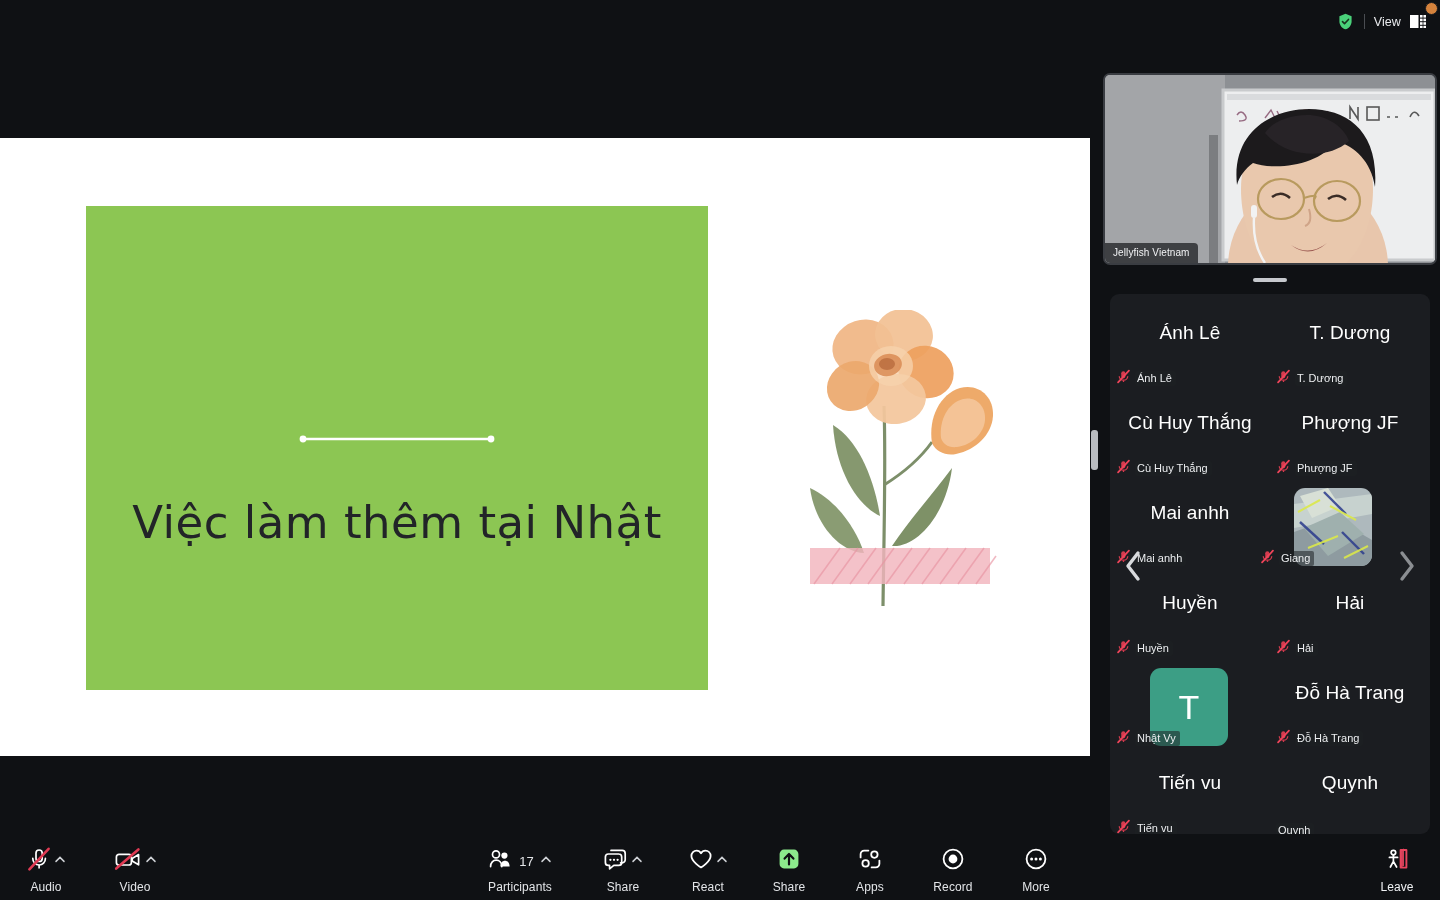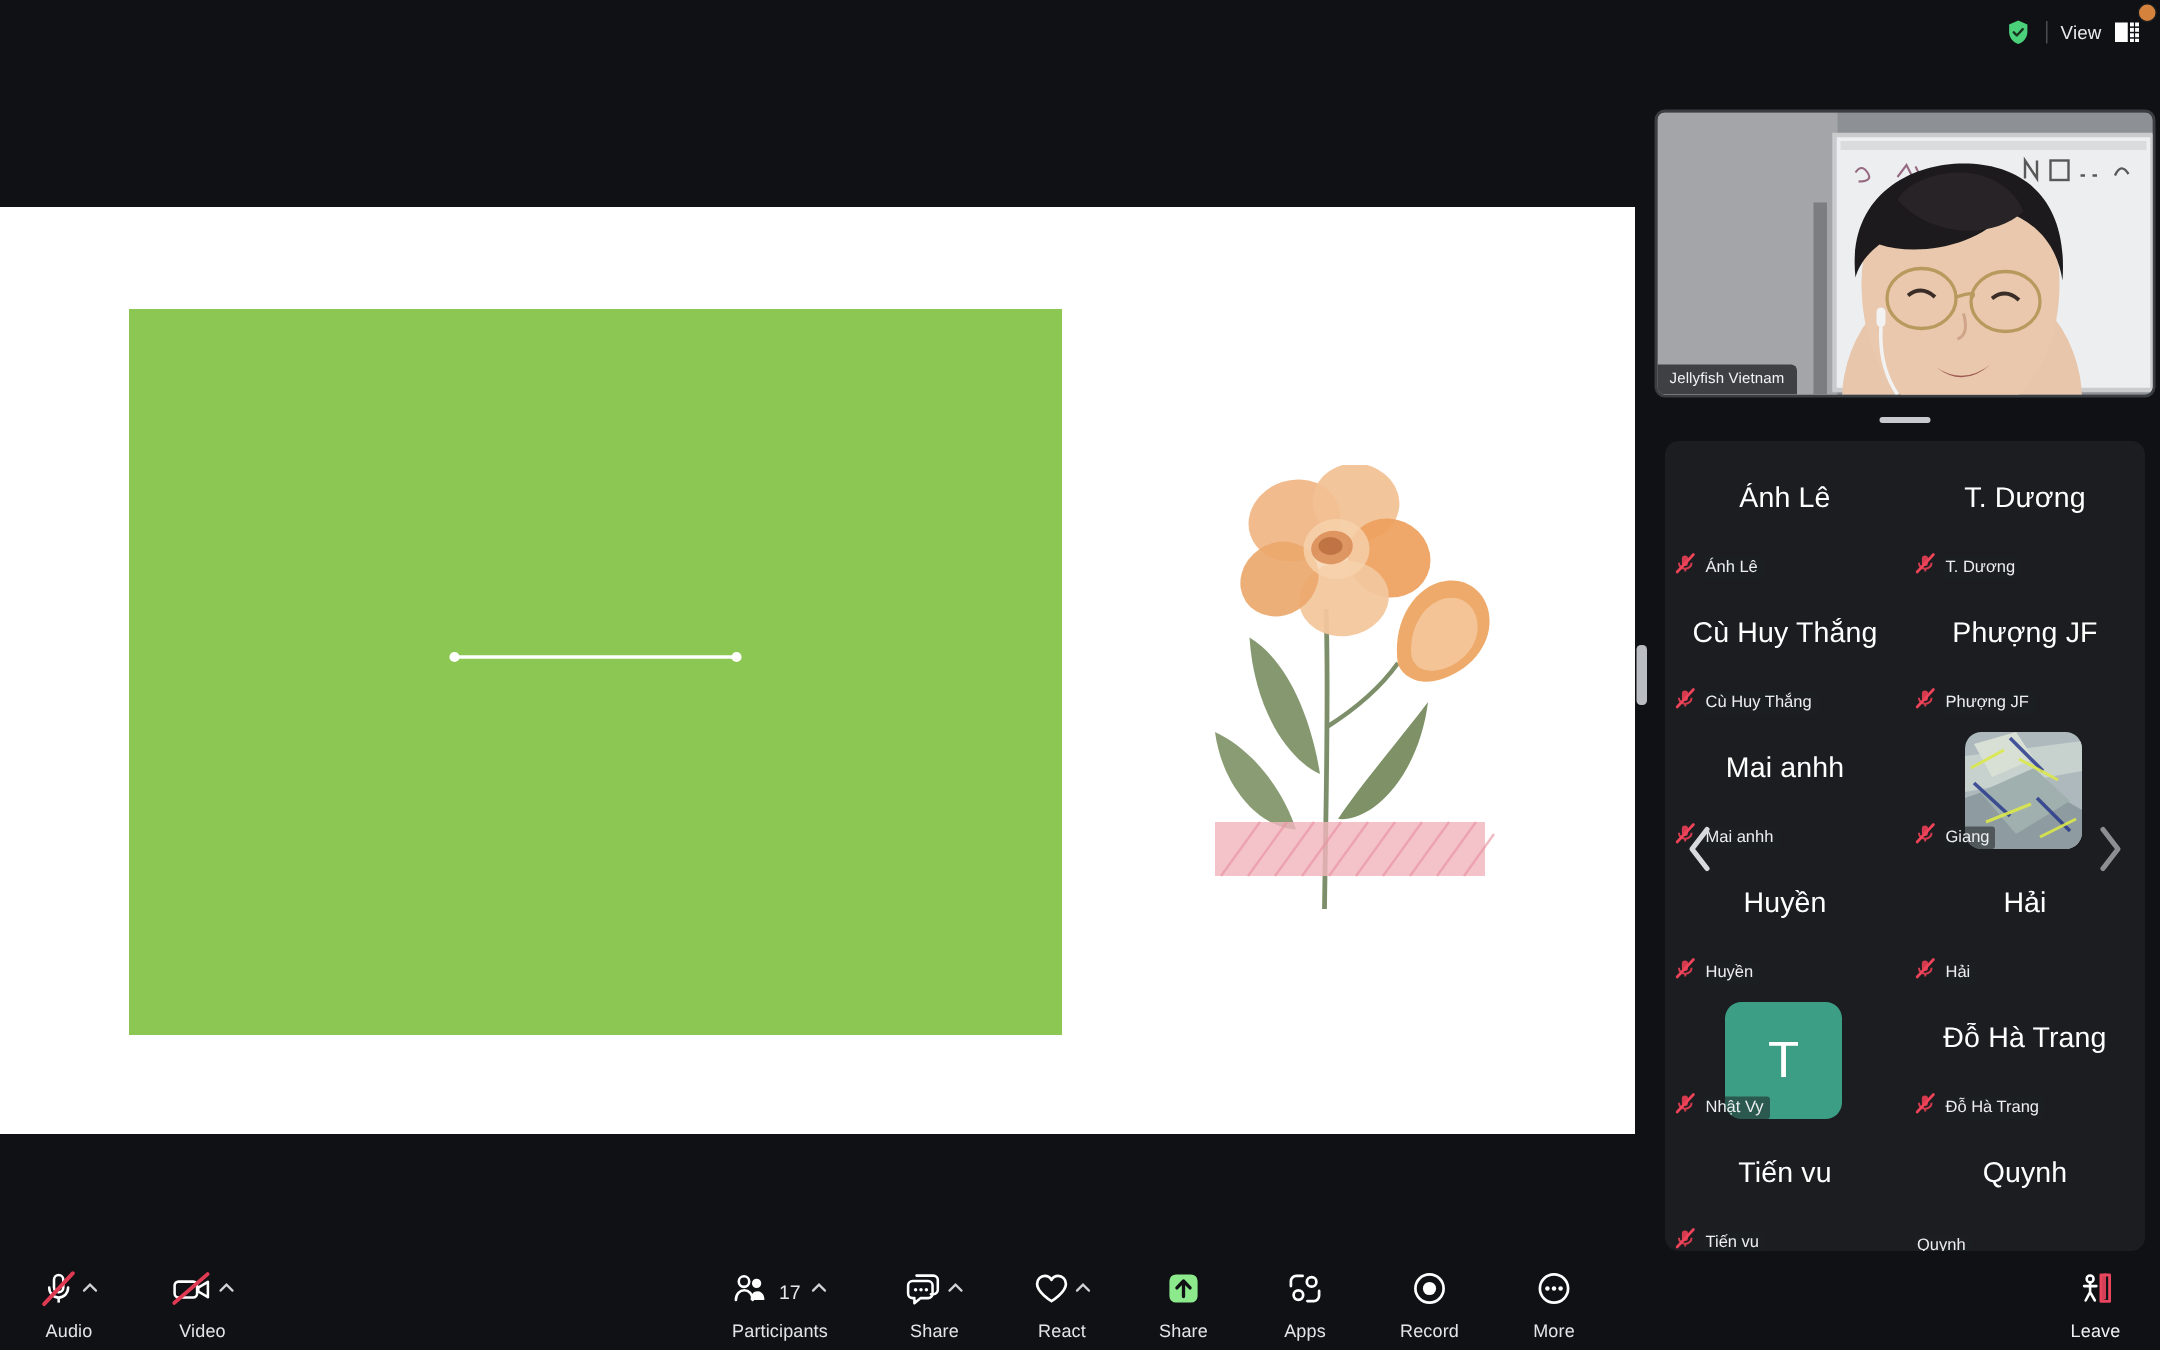--- a/index.html
+++ b/index.html
@@ -214,20 +214,21 @@
     <div class="slide-card">
 
       <div class="slide-rule">
         <svg width="196" height="10" viewBox="0 0 196 10">
           <line x1="5" y1="5" x2="191" y2="5" stroke="#ffffff" stroke-width="2.4"></line>
           <circle cx="4" cy="5" r="3.4" fill="#ffffff"></circle>
           <circle cx="192" cy="5" r="3.4" fill="#ffffff"></circle>
         </svg>
       </div>
 
+      <div class="slide-title">Việc làm thêm tại Nhật</div>
     </div>
 
     <div class="flower">
       <svg width="220" height="300" viewBox="0 0 220 300">
 
         <path d="M84 96 C86 150 84 220 83 296" stroke="#7d8f6a" stroke-width="3.2" fill="none"></path>
 
         <path d="M84 175 C108 160 122 146 132 132" stroke="#7d8f6a" stroke-width="3" fill="none"></path>
 
         <path d="M33 115 C58 130 74 168 80 206 C58 196 36 162 33 115z" fill="#86986f"></path>
@@ -377,21 +378,21 @@
           <div class="tile-footer">
         <span><svg width="15" height="15" viewBox="0 0 16 16">
       <rect x="5.6" y="2.4" width="4.4" height="7.6" rx="2.2" fill="#d43b4e"></rect>
       <path d="M3.5 7.6 C3.5 10.1 5.5 11.9 8 11.9 C10.5 11.9 12.5 10.1 12.5 7.6" stroke="#d43b4e" stroke-width="1.4" fill="none"></path>
       <line x1="8" y1="11.9" x2="8" y2="13.8" stroke="#d43b4e" stroke-width="1.4"></line>
       <line x1="2.2" y1="14.2" x2="13.8" y2="1.8" stroke="#f0445a" stroke-width="1.9" stroke-linecap="round"></line>
     </svg></span>
         <span class="label">Mai anhh</span>
       </div>
         </div>
-        <div class="tile" style="left: 160px; top: 188px; text-align: center;">
+        <div class="tile" style="left: 144px; top: 188px; text-align: center;">
           <div class="video-tile">
           <svg width="78" height="78" viewBox="0 0 78 78" preserveAspectRatio="none">
             <rect width="78" height="78" fill="#aeb9bd"></rect>
             <path d="M0 16 L78 6 L78 26 L0 40z" fill="#c7d2cf"></path>
             <path d="M0 44 L40 30 L78 52 L78 78 L0 78z" fill="#8e9ba0"></path>
             <path d="M6 8 L34 0 L46 18 L18 30z" fill="#d8e0d6"></path>
             <path d="M10 40 L46 24 L70 46 L34 68z" fill="#9fb0ae"></path>
             <g stroke="#2a3a8c" stroke-width="2.4" fill="none" opacity=".85">
               <path d="M30 4 L52 26"></path>
                 <path d="M6 34 L30 56"></path>

